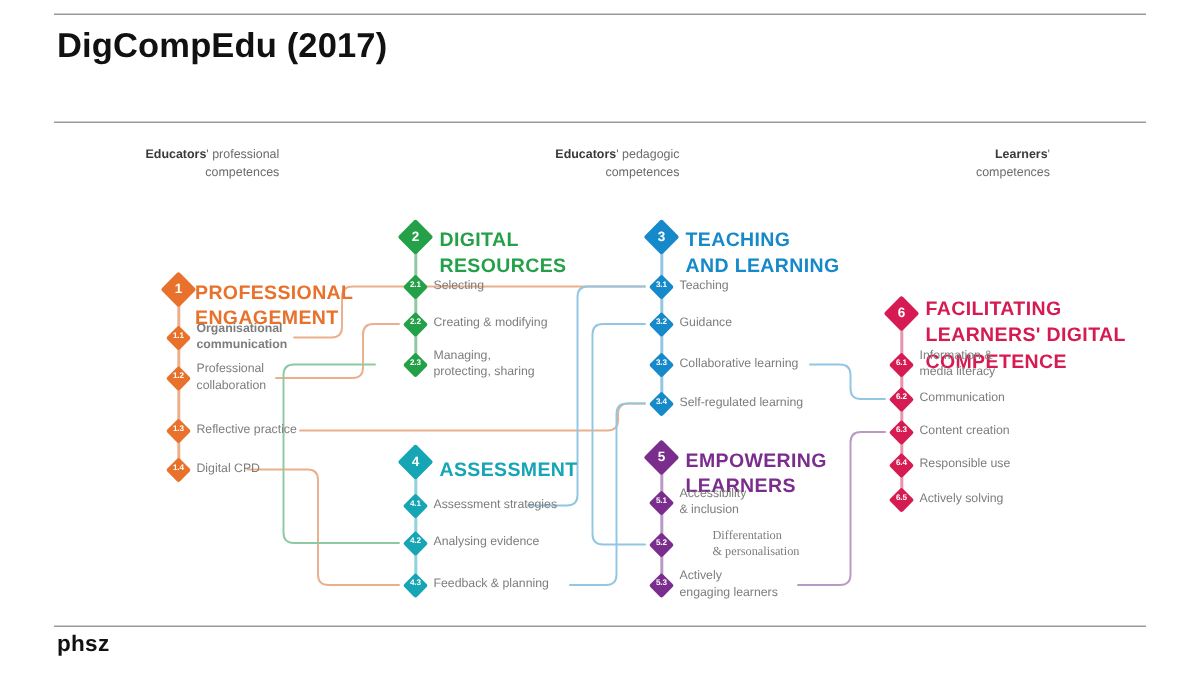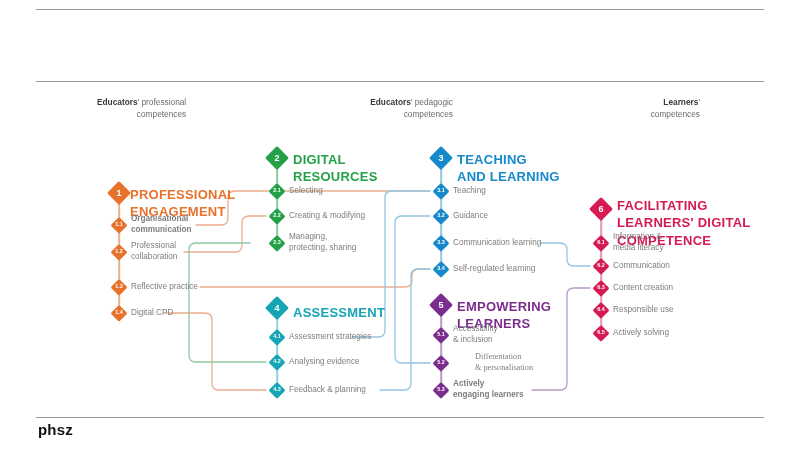--- a/index.html
+++ b/index.html
@@ -68,20 +68,21 @@
 </style>
 </head>
 <body>
 
 <div class="slide">
 
   <div class="rule top"></div>
   <div class="rule mid"></div>
   <div class="rule foot"></div>
 
+  <div class="slide-title">DigCompEdu (2017)</div>
   <div class="footer-logo">phsz</div>
 
   <div class="caption cap-1">
     <b>Educators</b><span>' professional</span><br>
     <span>competences</span>
   </div>
   <div class="caption cap-2">
     <b>Educators</b><span>' pedagogic</span><br>
     <span>competences</span>
   </div>
@@ -170,21 +171,21 @@
       <div class="comp-label" style="left: 453px; top: 191px;">Teaching</div>
       <div class="node sml" style="left: 441px; top: 216px; width: 14px; height: 14px;">
         <div class="dia" style="background: rgb(22, 137, 202);"></div>
         <div class="dia-lbl">3.2</div>
       </div>
       <div class="comp-label" style="left: 453px; top: 216px;">Guidance</div>
       <div class="node sml" style="left: 441px; top: 243px; width: 14px; height: 14px;">
         <div class="dia" style="background: rgb(22, 137, 202);"></div>
         <div class="dia-lbl">3.3</div>
       </div>
-      <div class="comp-label" style="left: 453px; top: 243px;">Communication learning</div>
+      <div class="comp-label" style="left: 453px; top: 243px;">Collaborative learning</div>
       <div class="node sml" style="left: 441px; top: 269px; width: 14px; height: 14px;">
         <div class="dia" style="background: rgb(22, 137, 202);"></div>
         <div class="dia-lbl">3.4</div>
       </div>
       <div class="comp-label" style="left: 453px; top: 269px;">Self-regulated learning</div>
       <div class="stem" style="left: 277px; top: 308px; height: 82px; background: rgb(143, 210, 218);"></div>
       <div class="node big" style="left: 277px; top: 308px; width: 20px; height: 20px;">
         <div class="dia" style="background: rgb(22, 165, 181);"></div>
         <div class="dia-lbl">4</div>
       </div>
@@ -220,21 +221,21 @@
       <div class="node sml" style="left: 441px; top: 363px; width: 14px; height: 14px;">
         <div class="dia" style="background: rgb(123, 45, 142);"></div>
         <div class="dia-lbl">5.2</div>
       </div>
       <div class="comp-label" style="left: 475px; top: 363px; font-family: Liberation Serif, serif;">Differentation
 &amp; personalisation</div>
       <div class="node sml" style="left: 441px; top: 390px; width: 14px; height: 14px;">
         <div class="dia" style="background: rgb(123, 45, 142);"></div>
         <div class="dia-lbl">5.3</div>
       </div>
-      <div class="comp-label" style="left: 453px; top: 390px; font-weight: bold;">Actively
+      <div class="comp-label" style="left: 453px; top: 390px;">Actively
 engaging learners</div>
       <div class="stem" style="left: 601px; top: 209px; height: 124px; background: rgb(233, 147, 173);"></div>
       <div class="node big" style="left: 601px; top: 209px; width: 20px; height: 20px;">
         <div class="dia" style="background: rgb(214, 26, 82);"></div>
         <div class="dia-lbl">6</div>
       </div>
       <div class="area-title" style="left: 617px; top: 197px; color: rgb(214, 26, 82);">FACILITATING
 LEARNERS' DIGITAL
 COMPETENCE</div>
       <div class="node sml" style="left: 601px; top: 243px; width: 14px; height: 14px;">

